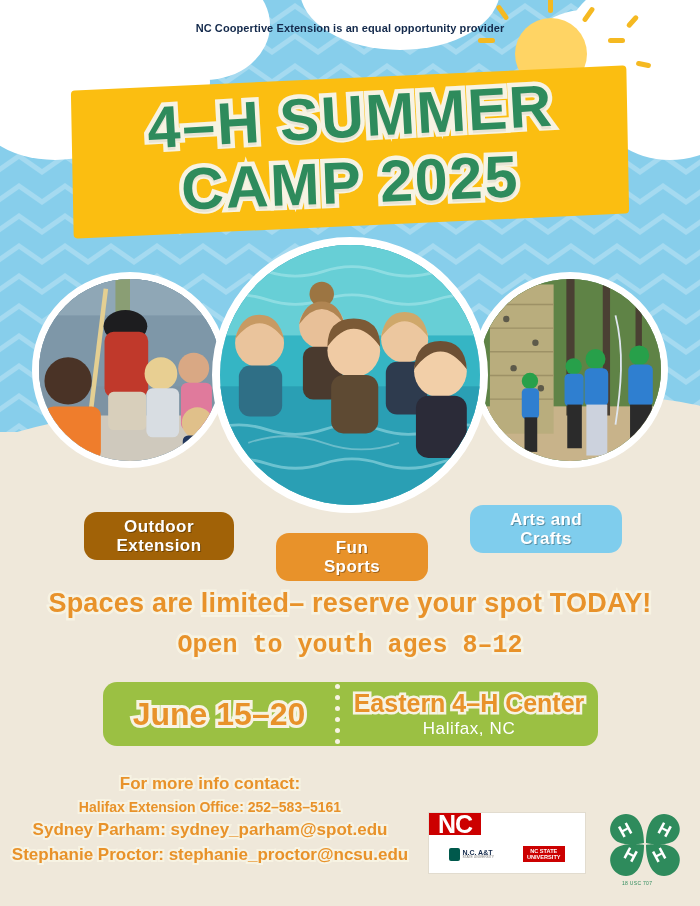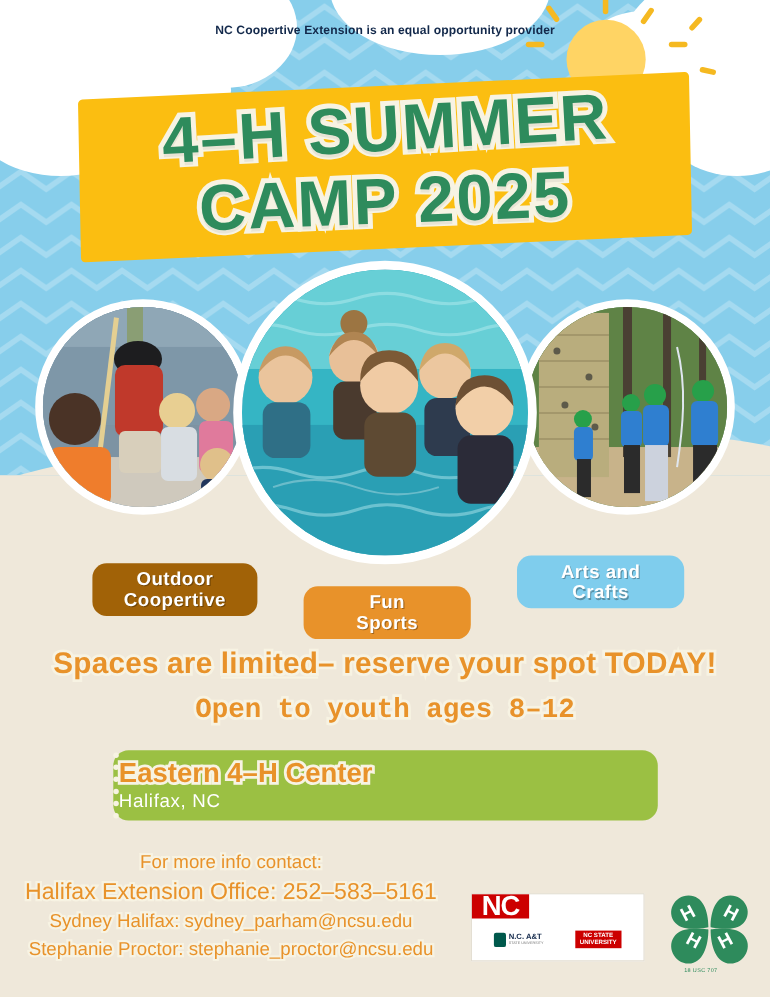--- a/index.html
+++ b/index.html
@@ -95,38 +95,38 @@
   }
   .date-cell {
     width:232px; display:flex; align-items:center; justify-content:center;
   }
   .date-txt {
     font-size:32px; font-weight:bold; color:#E8922A;
     -webkit-text-stroke:6px #F7F3E3; paint-order:stroke fill; white-space:nowrap;
   }
   .dots { display:flex; flex-direction:column; gap:6px; }
   .dots i { width:5px; height:5px; border-radius:50%; background:#F7F3E3; display:block; }
-  .loc-cell { flex:1; display:flex; flex-direction:column; justify-content:center; gap:1px; }
+  .loc-cell { flex:1; display:flex; flex-direction:column; align-items:center; justify-content:center; gap:1px; }
   .loc-1 {
     font-size:25px; font-weight:bold; color:#E8922A;
     -webkit-text-stroke:5px #F7F3E3; paint-order:stroke fill; white-space:nowrap;
   }
   .loc-2 { font-size:17px; color:#FFFFFF; letter-spacing:.6px; }
 
   
   .contact {
     position:absolute; left:0; top:774px; width:420px;
-    text-align:center; color:#E8922A; font-weight:normal;
+    text-align:center; color:#E8922A; font-weight:bold;
   }
   .contact div {
     -webkit-text-stroke:4px #F7F3E3; paint-order:stroke fill;
     white-space:nowrap;
   }
   .c-1 { font-size:17px; }
-  .c-2 { font-size:21px; margin-top:5px; }
+  .c-2 { font-size:14px; margin-top:5px; }
   .c-3 { font-size:17px; margin-top:5px; }
   .c-4 { font-size:17px; margin-top:5px; }
 
   
   .ext-logo {
     position:absolute; left:428px; top:812px; width:158px; height:62px;
     background:#FFFFFF; border:1px solid #e2dccf;
     display:flex; flex-direction:column;
   }
   .ext-top { display:flex; height:22px; }
@@ -317,55 +317,58 @@
       <path d="M206 132 q28 -38 56 0 q-2 -30 -28 -30 q-26 0 -28 30z" fill="#6d5034"></path>
       <rect x="208" y="160" width="54" height="66" rx="13" fill="#2b2b38"></rect>
       <g opacity=".3" stroke="#ffffff" stroke-width="2" fill="none">
         <path d="M30 210 q40 -14 80 0 t80 0"></path>
       </g>
     </svg>
   </div>
 
   <div class="badge badge-outdoor">
     <span>Outdoor</span>
-    <span>Coopertive</span>
+    <span>Extension</span>
   </div>
   <div class="badge badge-arts">
     <span>Arts and</span>
     <span>Crafts</span>
   </div>
   <div class="badge badge-sports">
     <span>Fun</span>
     <span>Sports</span>
   </div>
 
   <div class="promo-wrap">
     <div class="promo promo-1"><span>Spaces are </span><u>limited</u><span>– reserve your spot TODAY!</span></div>
     <div class="promo promo-2">Open to youth ages 8–12</div>
   </div>
 
   <div class="infobar">
+    <div class="date-cell">
+      <span class="date-txt">June 15–20</span>
+    </div>
     <div class="dots">
       <i></i>
         <i></i>
         <i></i>
         <i></i>
         <i></i>
         <i></i>
     </div>
     <div class="loc-cell">
       <span class="loc-1">Eastern 4–H Center</span>
       <span class="loc-2">Halifax, NC</span>
     </div>
   </div>
 
   <div class="contact">
     <div class="c-1">For more info contact:</div>
     <div class="c-2">Halifax Extension Office: 252–583–5161</div>
-    <div class="c-3">Sydney Halifax: sydney_parham@ncsu.edu</div>
+    <div class="c-3">Sydney Parham: sydney_parham@spot.edu</div>
     <div class="c-4">Stephanie Proctor: stephanie_proctor@ncsu.edu</div>
   </div>
 
   <div class="ext-logo">
     <div class="ext-top">
       <div class="ext-nc">NC</div>
     </div>
     <div class="ext-bot">
       <div class="sub-a">
         <span class="mark"></span>

